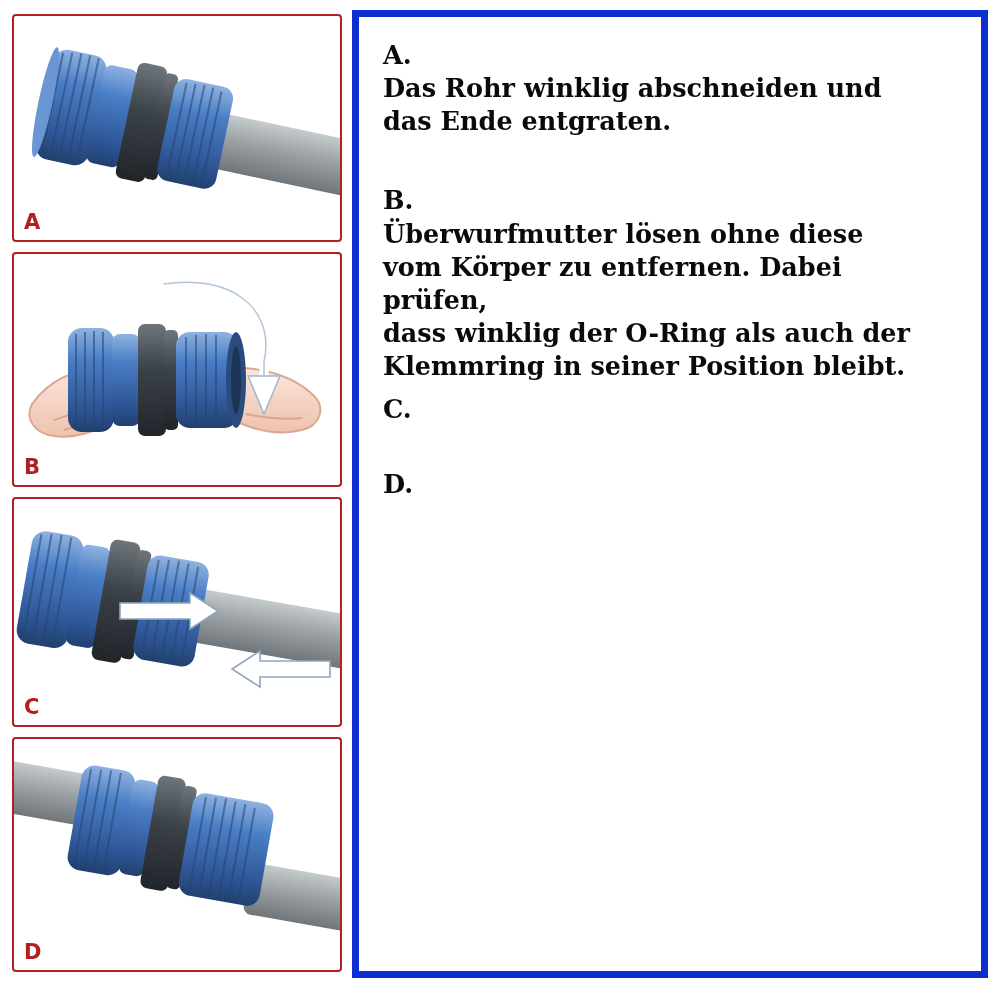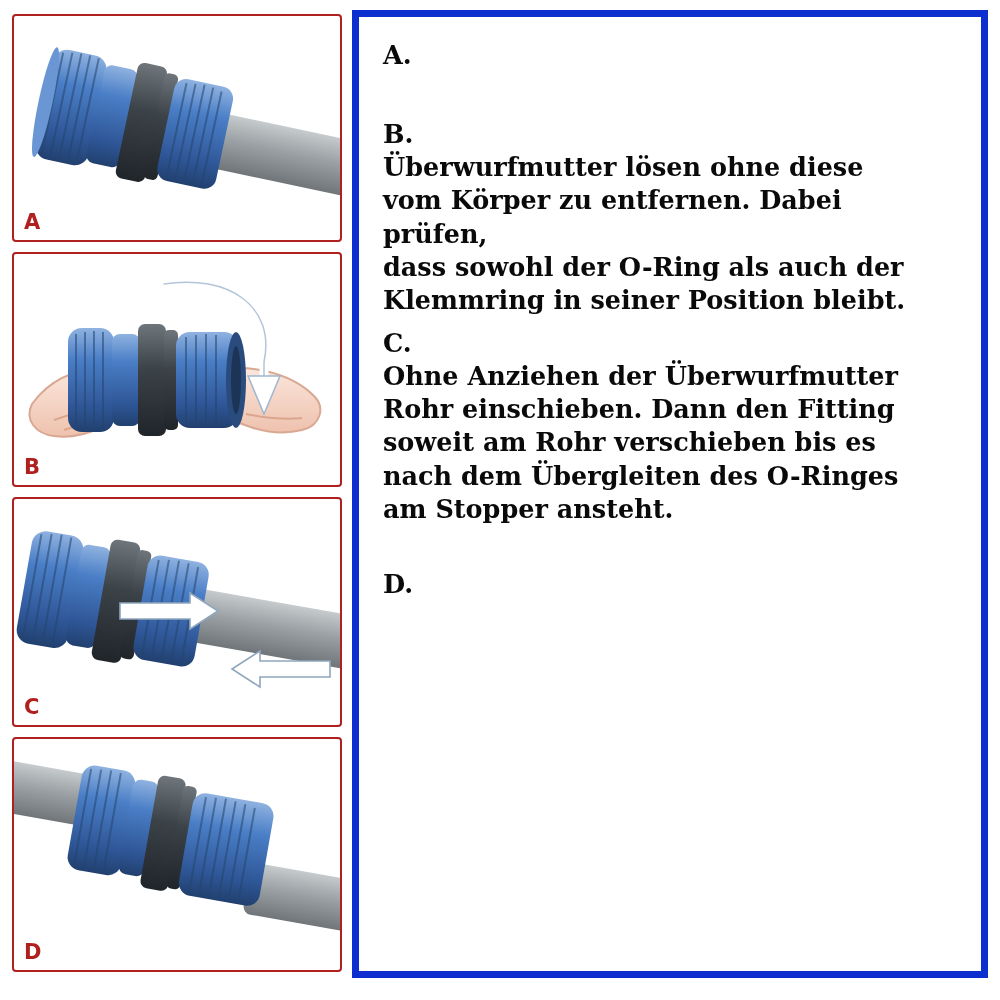--- a/index.html
+++ b/index.html
@@ -308,40 +308,37 @@
       </div>
       <div class="panel-label">D</div>
     </div>
 
   </div>
 
   <div class="textbox">
 
     <div class="step-block">
       <div class="step-letter">A.</div>
+      <div class="step">Das Rohr winklig abschneiden und
+das Ende entgraten.</div>
     </div>
     <div class="gap-a"></div>
 
     <div class="step-block">
       <div class="step-letter">B.</div>
       <div class="step">Überwurfmutter lösen ohne diese
 vom Körper zu entfernen. Dabei
 prüfen,
-dass sowohl der O-Ring als auch der
+dass winklig der O-Ring als auch der
 Klemmring in seiner Position bleibt.</div>
     </div>
     <div class="gap-b"></div>
 
     <div class="step-block">
       <div class="step-letter">C.</div>
-      <div class="step">Ohne Anziehen der Überwurfmutter
-Rohr einschieben. Dann den Fitting
-soweit am Rohr verschieben bis es
-nach dem Übergleiten des O-Ringes
-am Stopper ansteht.</div>
     </div>
     <div class="gap-d"></div>
 
     <div class="step-block">
       <div class="step-letter">D.</div>
     </div>
 
   </div>
 
 </div>

